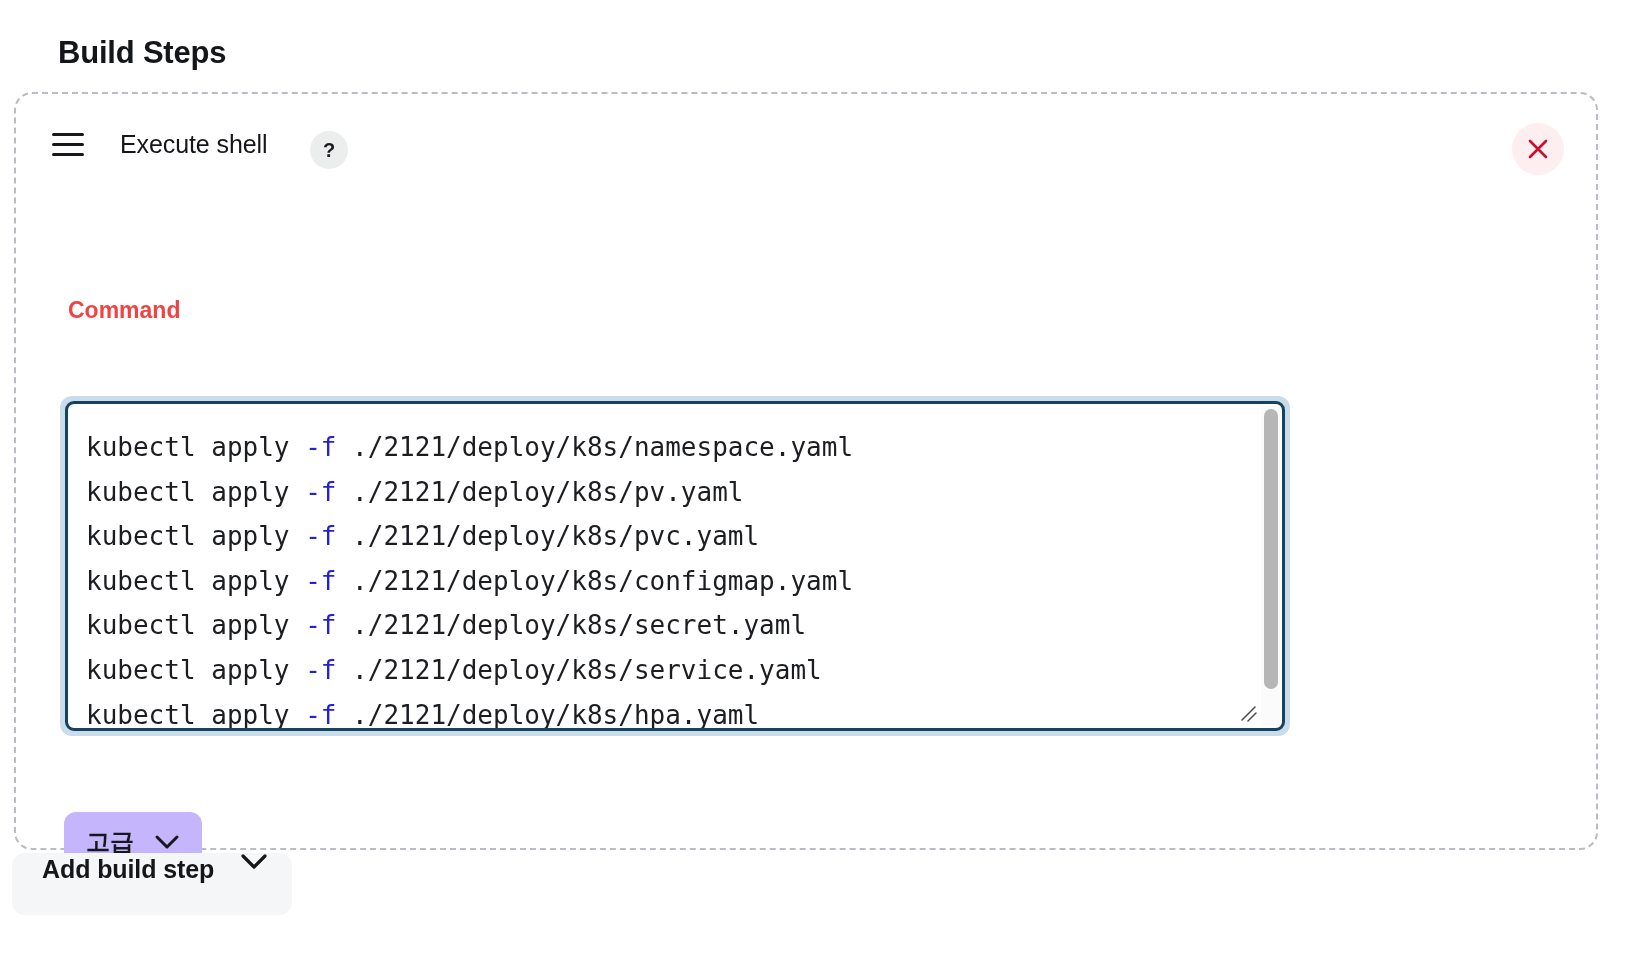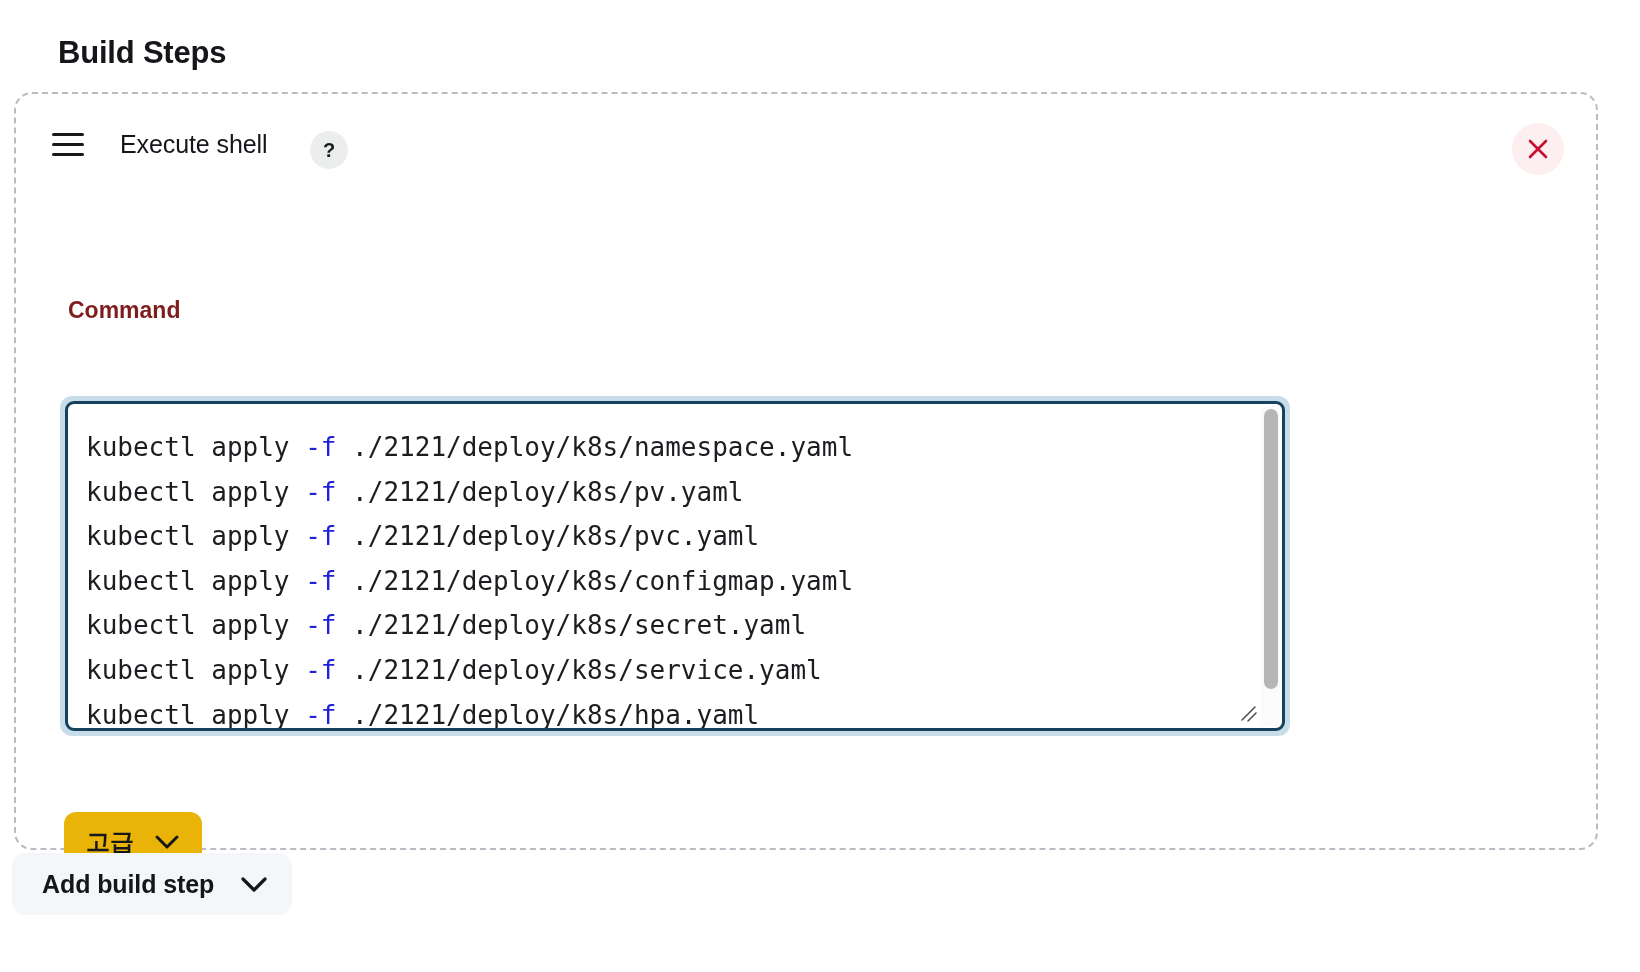--- a/index.html
+++ b/index.html
@@ -123,21 +123,21 @@
   }
   .close-button svg { display: block; }
 
   
   .field-label {
     position: absolute;
     left: 52px;
     top: 200px;
     font-size: 23px;
     font-weight: 700;
-    color: #7f1d1d;
+    color: #ef4444;
     line-height: 32px;
     white-space: nowrap;
   }
 
   .field-help {
     position: absolute;
     left: 48px;
     top: 254px;
     font-size: 23px;
     color: #6b7177;
@@ -221,21 +221,21 @@
   }
 
   
   .advanced-button {
     position: absolute;
     left: 48px;
     top: 718px;
     min-width: 138px;
     height: 60px;
     padding: 0 20px 0 22px;
-    background: #eab308;
+    background: #c4b5fd;
     border: none;
     border-radius: 12px;
     display: flex;
     align-items: center;
     gap: 20px;
     cursor: pointer;
     font-family: "Liberation Sans", sans-serif;
   }
   .advanced-label {
     font-size: 24px;
@@ -250,21 +250,20 @@
     position: absolute;
     left: 12px;
     top: 853px;
     min-width: 268px;
     height: 62px;
     padding: 0 24px 0 30px;
     background: #f5f6f8;
     border: none;
     border-radius: 13px;
     display: flex;
-    align-items: center;
     gap: 26px;
     cursor: pointer;
     font-family: "Liberation Sans", sans-serif;
   }
   .add-step-label {
     font-size: 25px;
     font-weight: 700;
     color: #14161a;
     line-height: 32px;
     letter-spacing: -0.1px;

